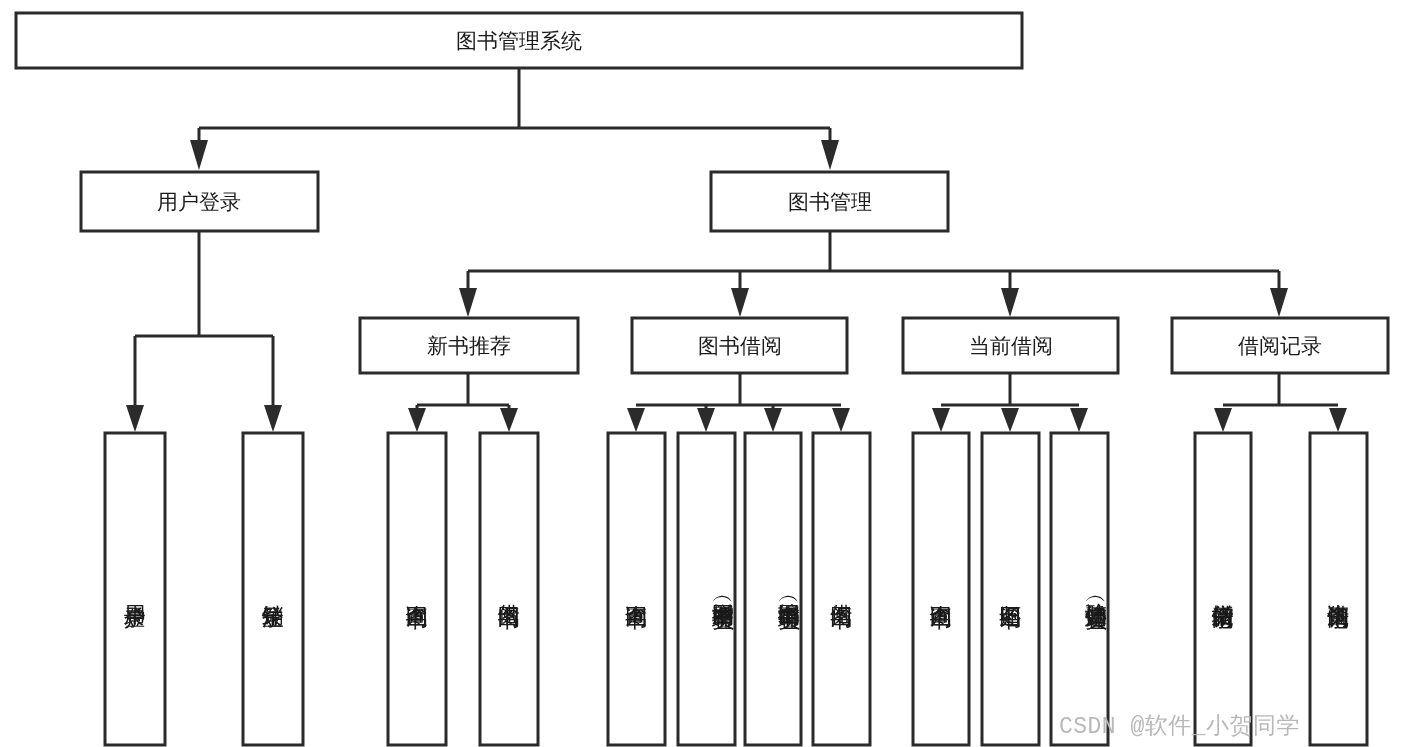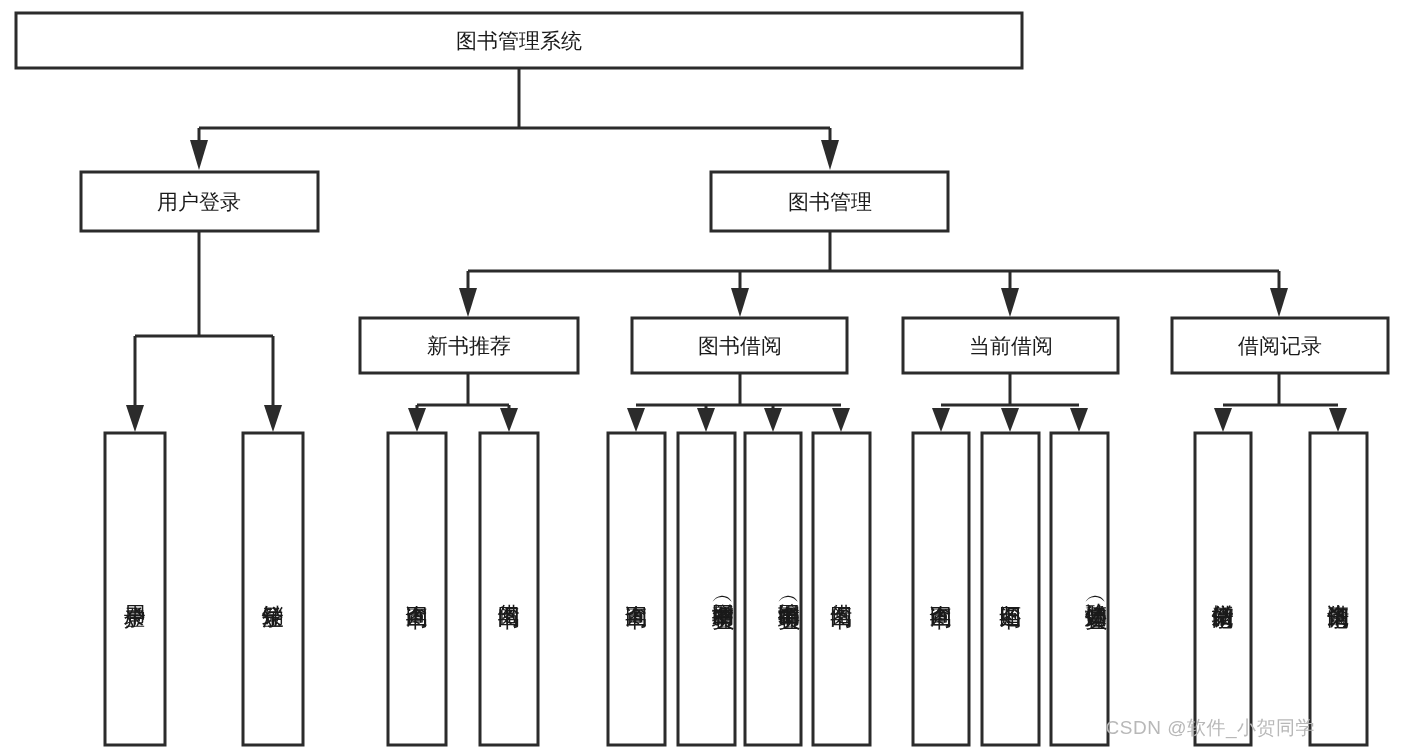--- a/index.html
+++ b/index.html
@@ -66,24 +66,24 @@
     letter-spacing: 1px;
     white-space: nowrap;
     text-align: center;
     display: flex;
     align-items: center;
     justify-content: center;
     pointer-events: none;
   }
   .watermark {
     position: absolute;
-    right: 0;
+    right: 15px;
     bottom: 6px;
-    font-family: Liberation Sans, sans-serif;
-    font-size: 19px;
+    font-family: Liberation Mono, monospace;
+    font-size: 23px;
     color: #b8b8b8;
     white-space: nowrap;
     letter-spacing: 0.5px;
   }
 </style>
 </head>
 <body>
 
 <div id="diagram-root">
 

